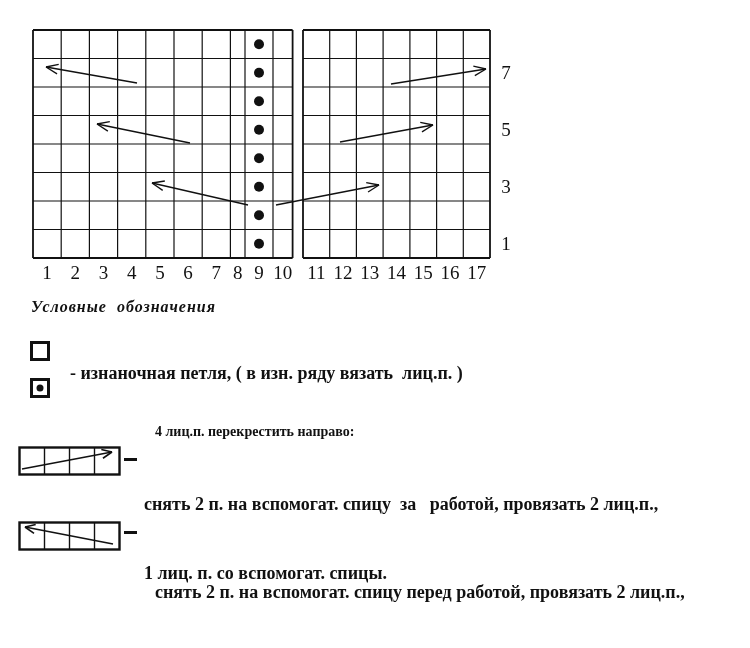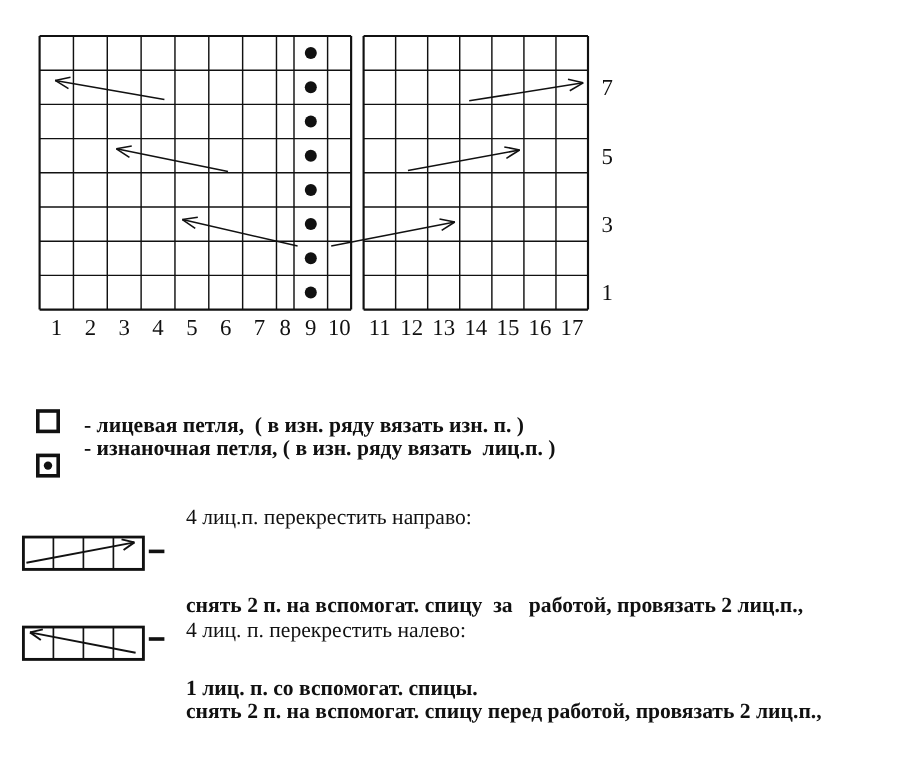--- a/index.html
+++ b/index.html
@@ -12,21 +12,21 @@
   .legend-title{
     position:absolute;left:31px;top:298px;
     font-size:16px;font-weight:bold;font-style:italic;letter-spacing:1px;white-space:pre;
   }
   .sym-box{position:absolute;width:14px;height:14px;border:3px solid #111111;background:#ffffff;}
   .sym-dot{position:absolute;left:50%;top:50%;width:7px;height:7px;border-radius:50%;
     background:#111111;transform:translate(-50%,-50%);}
   .key-label{position:absolute;font-size:18px;font-weight:bold;white-space:pre;line-height:21px;}
   .cable-sym{position:absolute;}
   .dash{position:absolute;width:13px;height:3px;background:#111111;}
-  .cable-heading{position:absolute;font-size:18px;font-weight:normal;white-space:pre;line-height:23px;}
+  .cable-heading{position:absolute;font-size:14px;font-weight:bold;white-space:pre;line-height:23px;}
   .cable-body{position:absolute;font-size:18px;font-weight:bold;white-space:pre;line-height:23px;}
 </style>
 </head>
 <body>
 
 <div class="page">
 
   <svg id="chart-svg" class="chart-svg" width="540" height="295" viewBox="0 0 540 295">
       <g>
         <line x1="33" y1="30" x2="33" y2="258" stroke="#111111" stroke-width="1.8"></line>
@@ -117,54 +117,53 @@
         <line x1="433" y1="125" x2="421.99120846700237" y2="131.91422511804467" stroke="#111111" stroke-width="1.3"></line>
         <line x1="248" y1="205" x2="152" y2="183" stroke="#111111" stroke-width="1.3"></line>
         <line x1="152" y1="183" x2="162.6904803799214" y2="190.39686617741023" stroke="#111111" stroke-width="1.3"></line>
         <line x1="152" y1="183" x2="164.84470488771697" y2="180.9966137797569" stroke="#111111" stroke-width="1.3"></line>
         <line x1="276" y1="205" x2="379" y2="185" stroke="#111111" stroke-width="1.3"></line>
         <line x1="379" y1="185" x2="366.22957517047655" y2="182.56766579732746" stroke="#111111" stroke-width="1.3"></line>
         <line x1="379" y1="185" x2="368.06784901720465" y2="192.03477610797717" stroke="#111111" stroke-width="1.3"></line>
       </g>
     </svg>
 
+  <div class="legend-title">Условные  обозначения</div>
 
   <div class="sym-box" style="left:30px;top:341px;"></div>
-  <div class="key-label" style="left:70px;top:344px;">- лицевая петля,  ( в изн. ряду вязать изн. п. )</div>
 
   <div class="sym-box" style="left:30px;top:378px;">
     <span class="sym-dot"></span>
   </div>
   <div class="key-label" style="left:70px;top:363px;">- изнаночная петля, ( в изн. ряду вязать  лиц.п. )</div>
 
   <svg id="cable-right-svg" class="cable-sym" style="left:18px;top:446px;" width="103" height="30" viewBox="0 0 103 30">
       <rect x="1.5" y="1.5" width="100" height="27" fill="none" stroke="#111111" stroke-width="2.4"></rect>
       <line x1="26.5" y1="1.5" x2="26.5" y2="28.5" stroke="#111111" stroke-width="1.4"></line>
       <line x1="51.5" y1="1.5" x2="51.5" y2="28.5" stroke="#111111" stroke-width="1.4"></line>
       <line x1="76.5" y1="1.5" x2="76.5" y2="28.5" stroke="#111111" stroke-width="1.4"></line>
       <line x1="4" y1="23" x2="94" y2="6" stroke="#111111" stroke-width="1.6"></line>
       <line x1="94" y1="6" x2="83.29803067495624" y2="3.45680268838173" stroke="#111111" stroke-width="1.6"></line>
       <line x1="94" y1="6" x2="84.96305893141437" y2="12.271658163748267" stroke="#111111" stroke-width="1.6"></line>
     </svg>
   <div class="dash" style="left:124px;top:458px;"></div>
   <div class="cable-heading" style="left:155px;top:420px;">4 лиц.п. перекрестить направо:</div>
-  <div class="cable-body" style="left:155px;top:447px;">
+  <div class="cable-body" style="left:144px;top:447px;">
     <div>снять 2 п. на вспомогат. спицу  за   работой, провязать 2 лиц.п.,</div>
     <div>1 лиц. п. со вспомогат. спицы.</div>
   </div>
 
   <svg id="cable-left-svg" class="cable-sym" style="left:18px;top:521px;" width="103" height="30" viewBox="0 0 103 30">
       <rect x="1.5" y="1.5" width="100" height="27" fill="none" stroke="#111111" stroke-width="2.4"></rect>
       <line x1="26.5" y1="1.5" x2="26.5" y2="28.5" stroke="#111111" stroke-width="1.4"></line>
       <line x1="51.5" y1="1.5" x2="51.5" y2="28.5" stroke="#111111" stroke-width="1.4"></line>
       <line x1="76.5" y1="1.5" x2="76.5" y2="28.5" stroke="#111111" stroke-width="1.4"></line>
       <line x1="95" y1="23" x2="7" y2="6" stroke="#111111" stroke-width="1.6"></line>
       <line x1="7" y1="6" x2="16.010887854285315" y2="12.309033212584428" stroke="#111111" stroke-width="1.6"></line>
       <line x1="7" y1="6" x2="17.71241084597904" y2="3.5011494908757306" stroke="#111111" stroke-width="1.6"></line>
     </svg>
   <div class="dash" style="left:124px;top:531px;"></div>
-  <div class="cable-heading" style="left:155px;top:514px;">4 лиц. п. перекрестить налево:</div>
   <div class="cable-body" style="left:155px;top:535px;">
     <div>снять 2 п. на вспомогат. спицу перед работой, провязать 2 лиц.п.,</div>
     
   </div>
 
 </div>
 
 </body></html>

